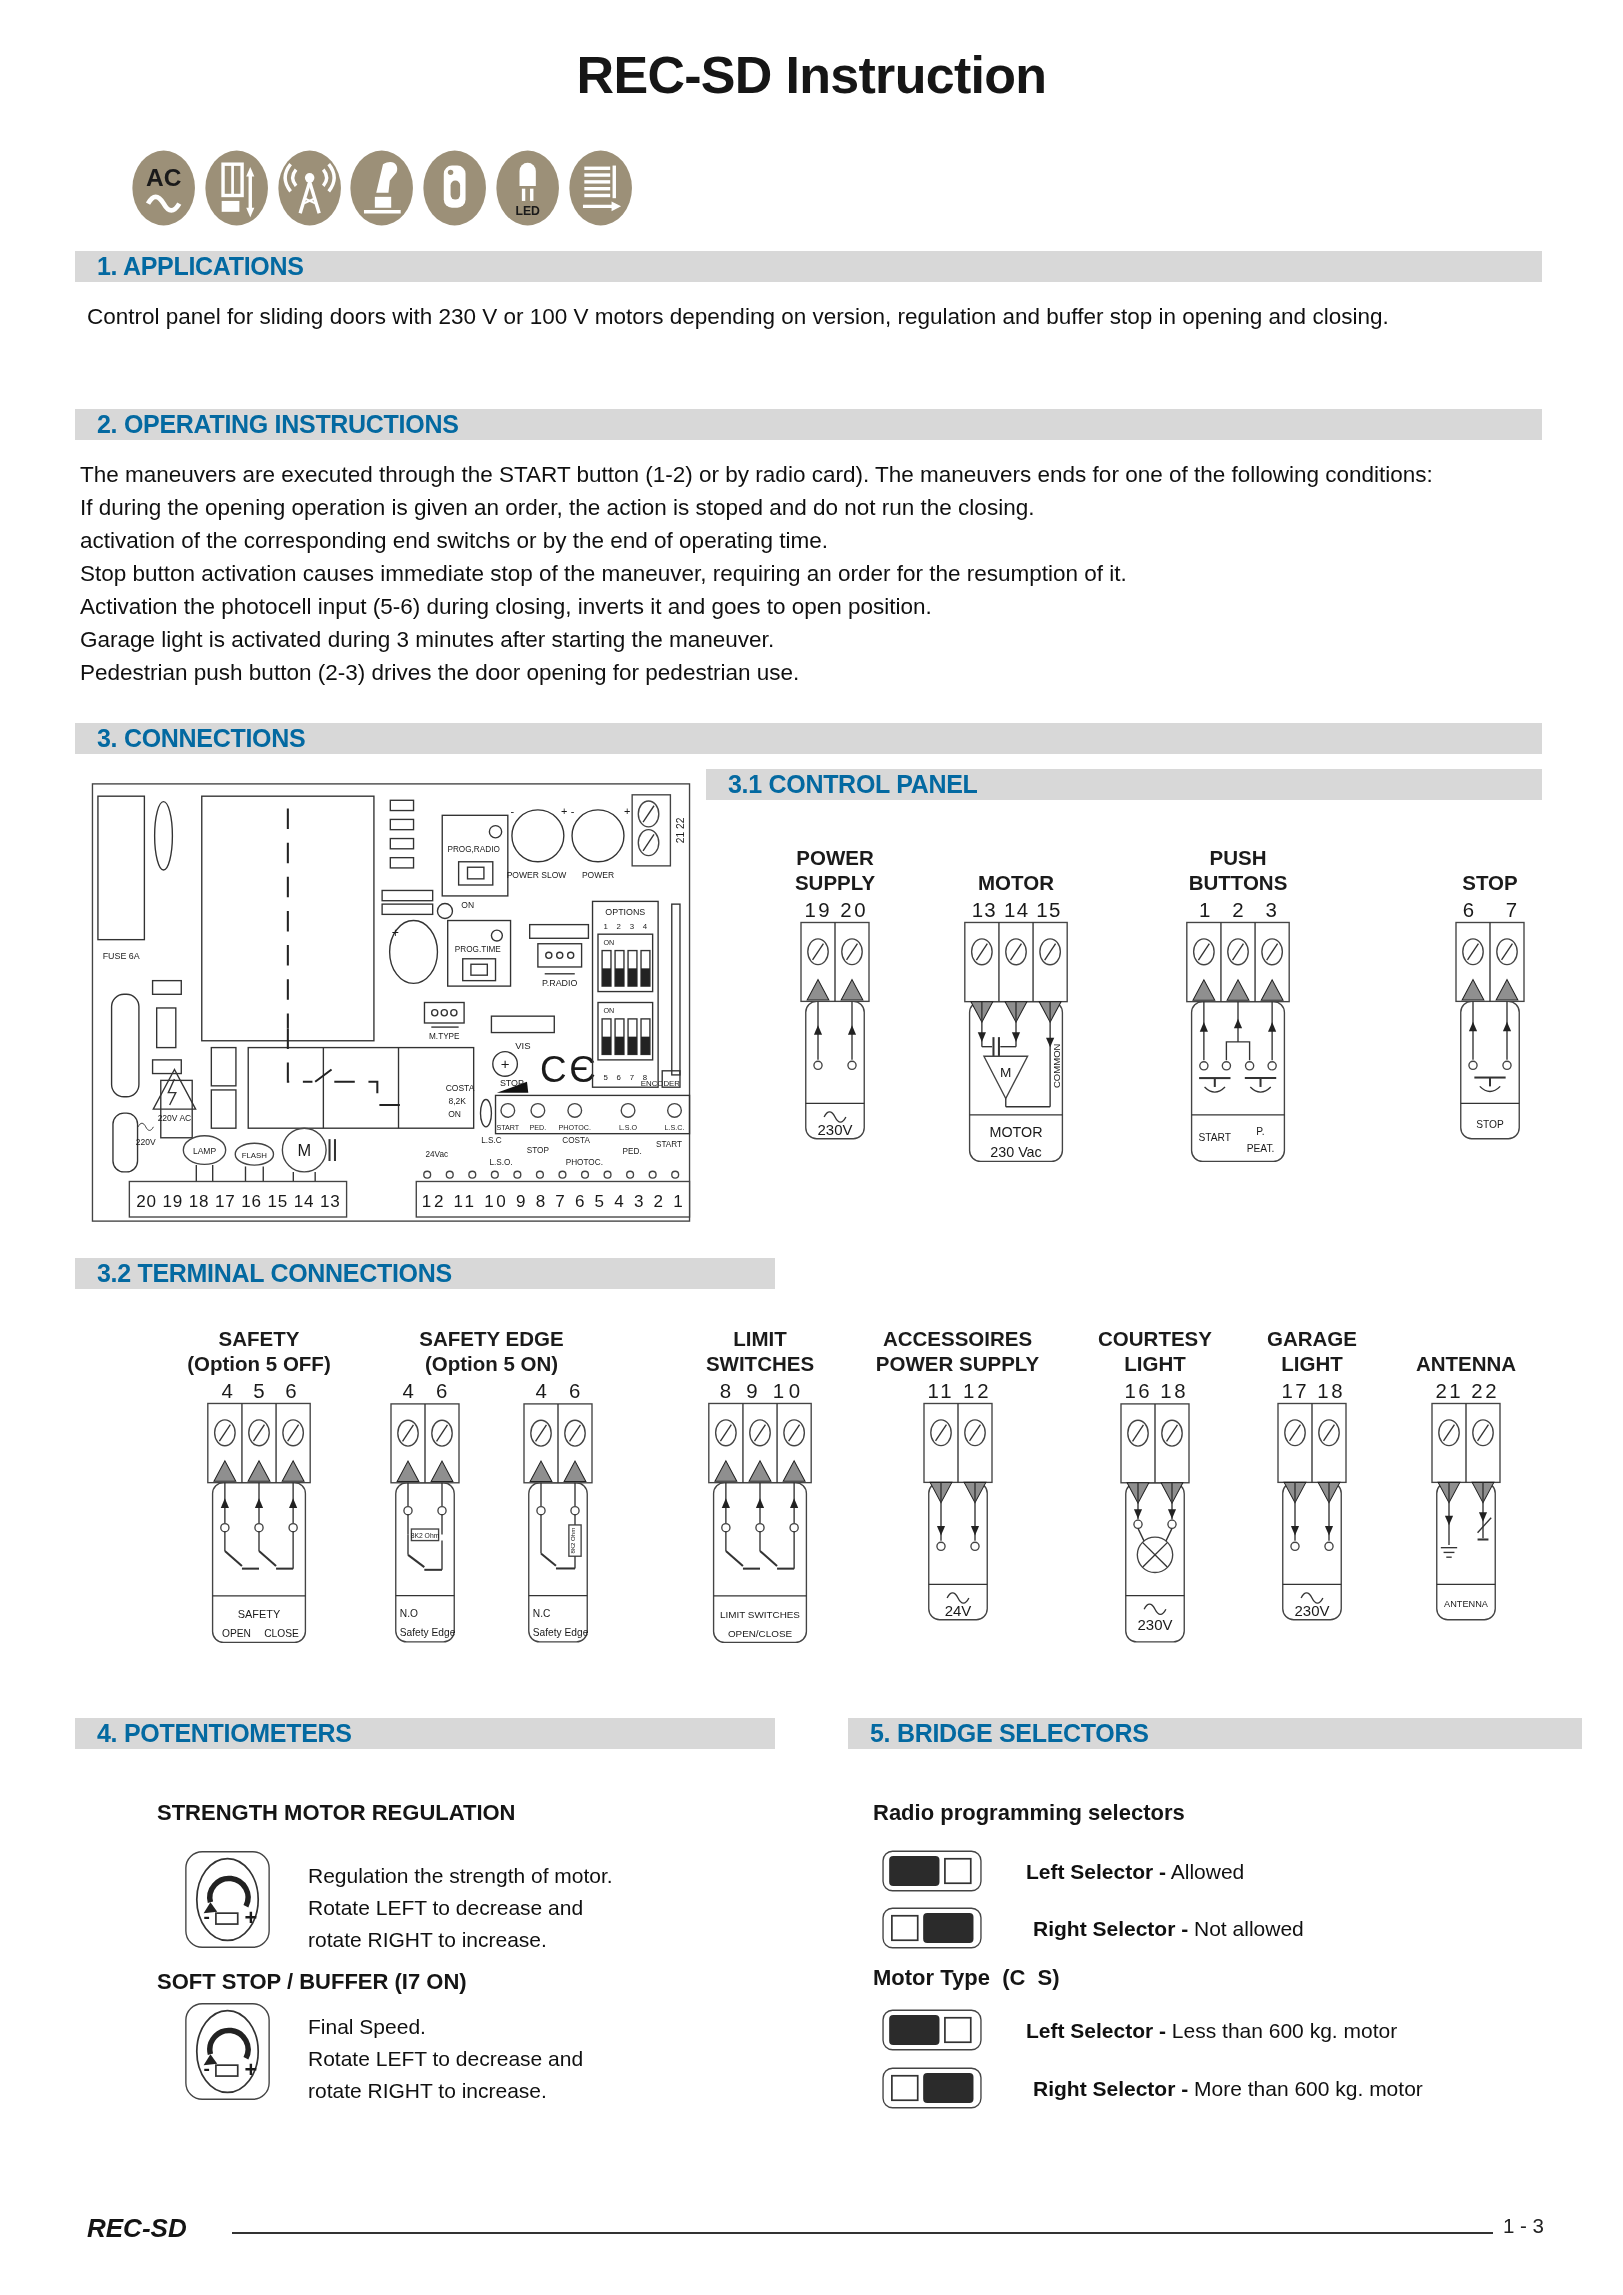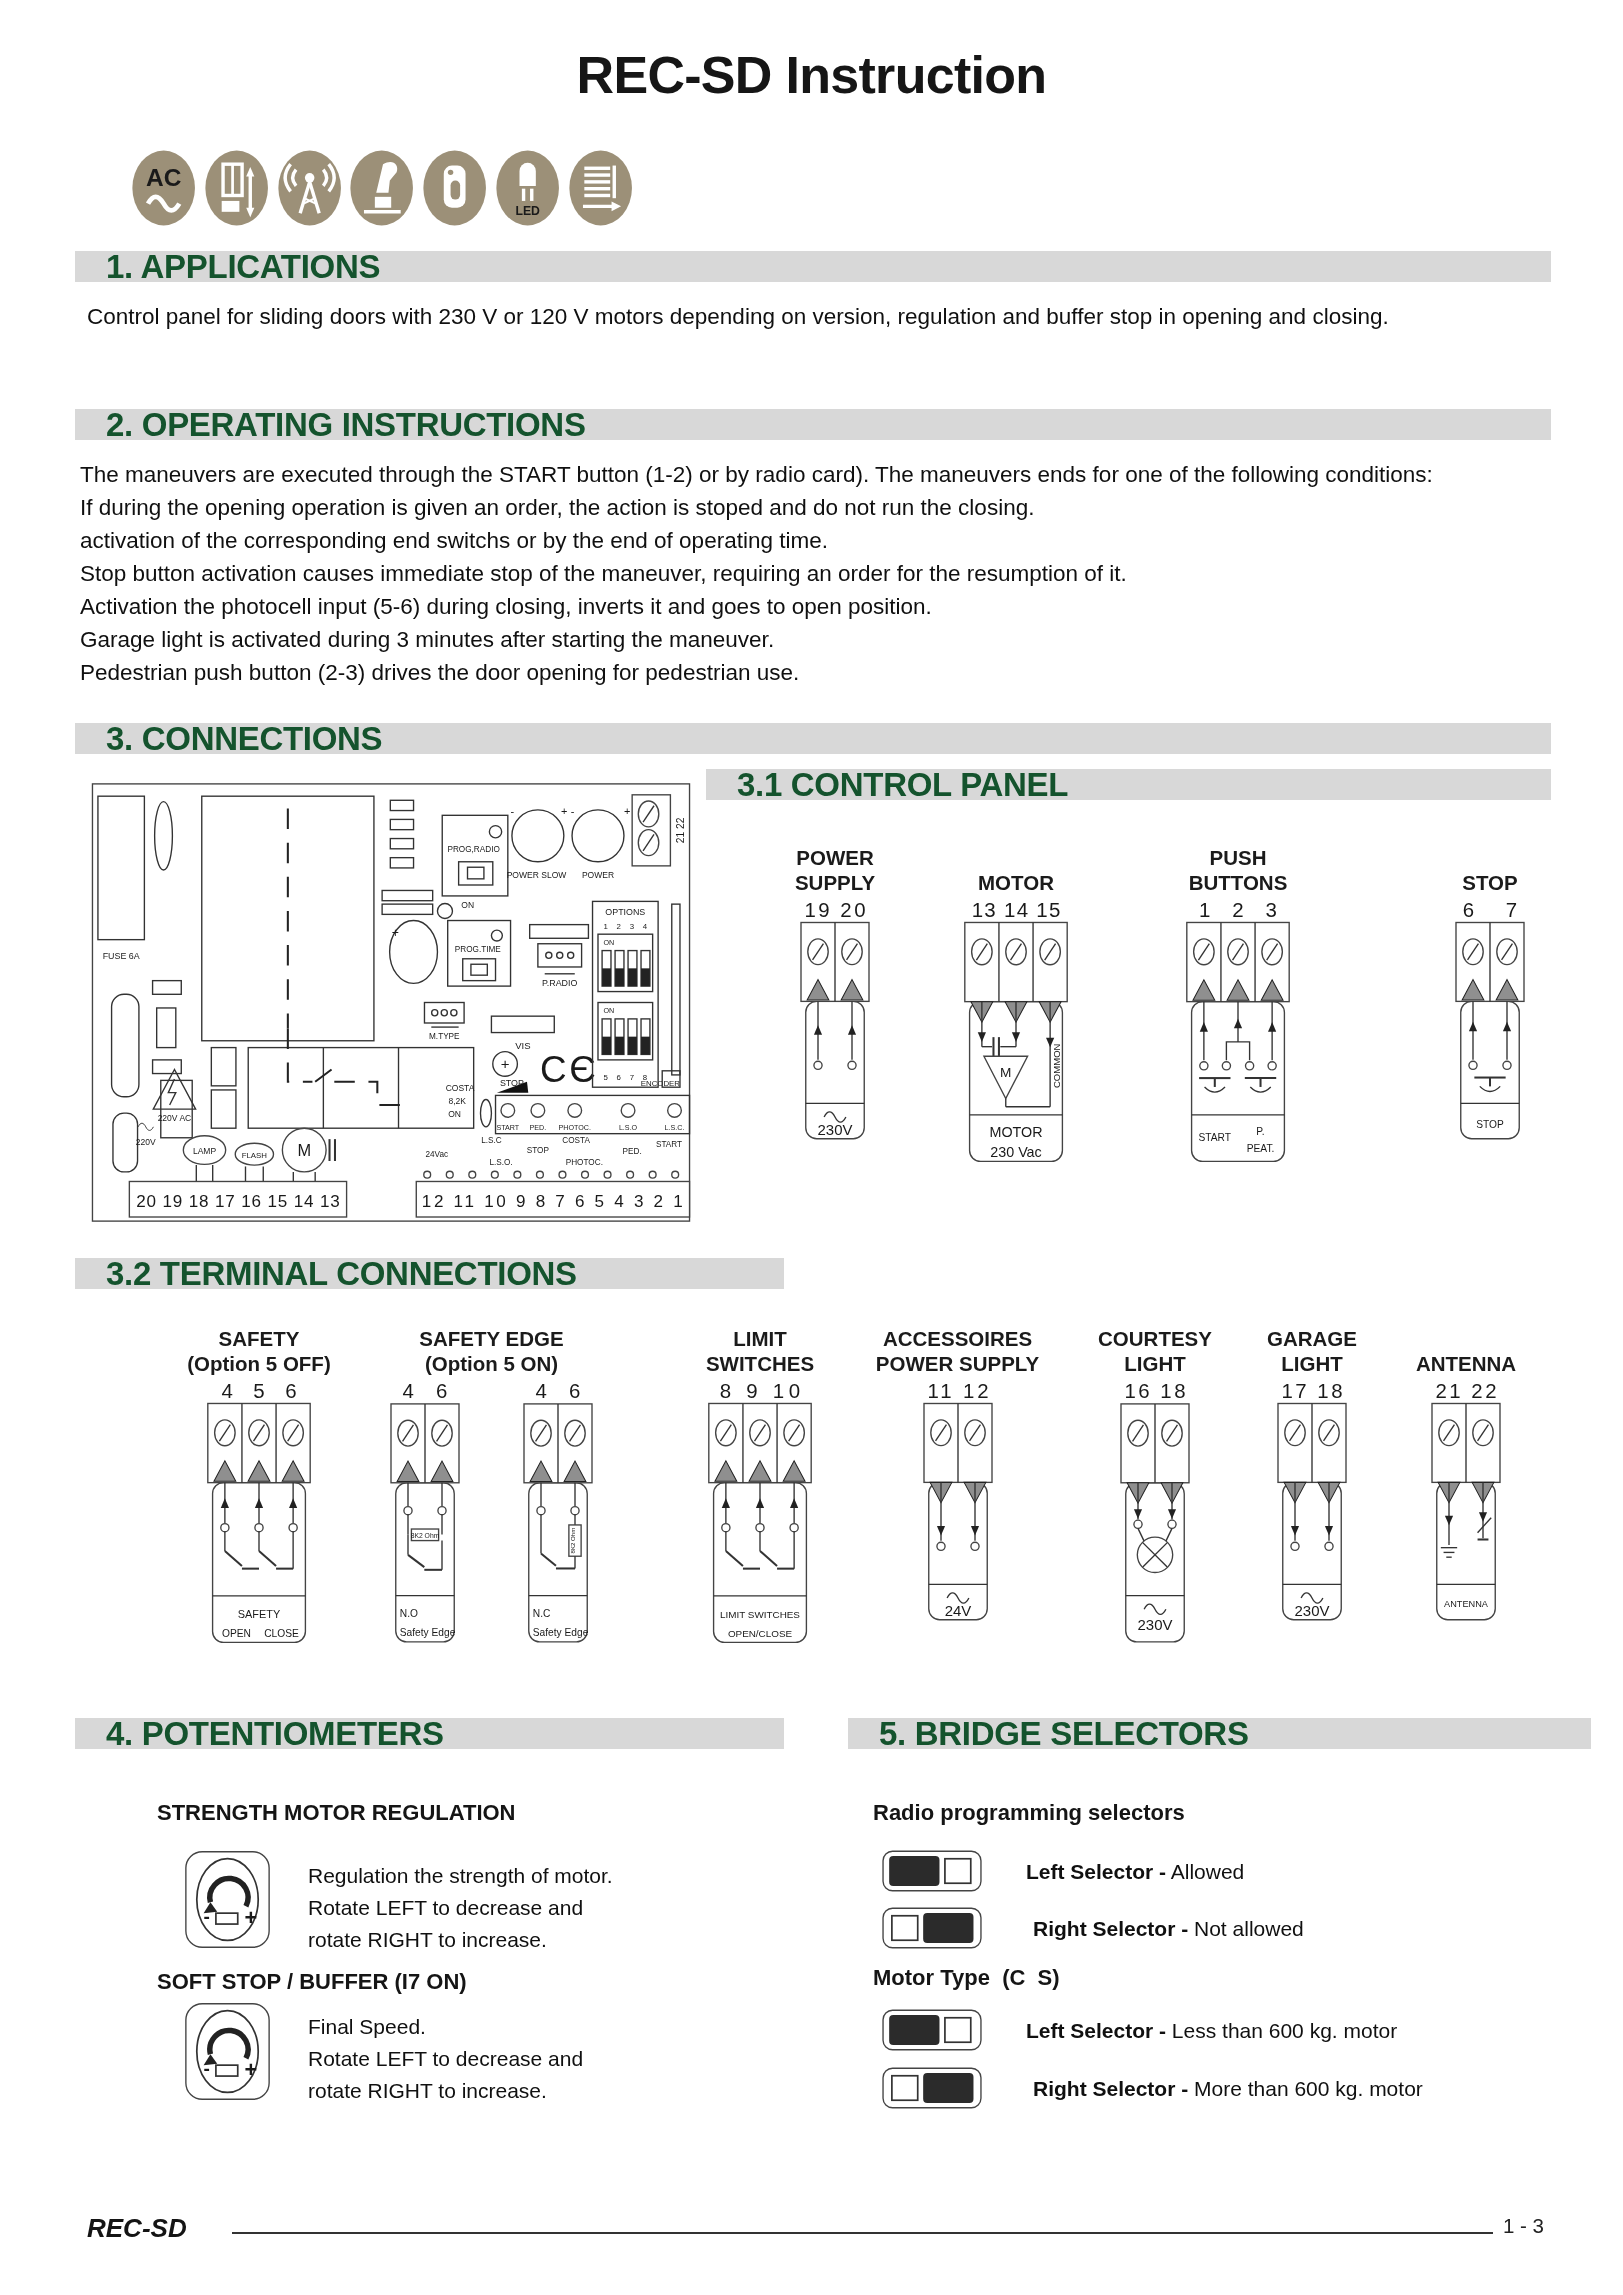--- a/index.html
+++ b/index.html
@@ -3,22 +3,22 @@
 <meta charset="utf-8">
 <style>
   html,body{margin:0;padding:0;background:#777;}
   #page{position:relative;width:1623px;height:2295px;background:#ffffff;
         font-family:"Liberation Sans",sans-serif;color:#111;overflow:hidden;}
   .abs{position:absolute;}
   #doc-title{top:45px;left:0;width:1623px;text-align:center;font-size:52px;font-weight:bold;
              letter-spacing:-0.7px;color:#161616;}
   .icon-row{top:149px;left:131px;display:flex;gap:6.8px;}
   .badge{width:66px;height:78px;}
-  .secbar{background:#d8d8d8;height:31px;line-height:31px;font-size:33px;font-weight:bold;
-          color:#14532d;padding-left:31px;letter-spacing:-0.3px;}
+  .secbar{background:#d8d8d8;height:31px;line-height:31px;font-size:25px;font-weight:bold;
+          color:#0369a1;padding-left:22px;letter-spacing:-0.3px;}
   .body-text{font-size:22.5px;line-height:33px;color:#101010;}
   .pre{white-space:pre;}
   
   .tgroup{position:absolute;display:flex;flex-direction:column;align-items:center;}
   .tgroup .gtitle{height:53px;display:flex;flex-direction:column;justify-content:flex-end;
                   align-items:center;text-align:center;font-size:20.5px;font-weight:bold;
                   line-height:24.5px;color:#1b1b1b;}
   .tgroup svg{margin-top:6.8px;}
   .duo{display:flex;gap:31px;}
   
@@ -118,21 +118,21 @@
           <line x1="24" y1="58" x2="62" y2="58"></line>
         <line x1="24" y1="68" x2="62" y2="68"></line>
           <line x1="68" y1="24" x2="68" y2="72"></line>
         <line x1="22" y1="84" x2="70" y2="84"></line>
       </g>
       <polygon points="78,84 64,77 64,91" fill="#fff"></polygon>
     </svg>
   </div>
 
   <div class="abs secbar" style="left:75px;top:251px;width:1445px;">1. APPLICATIONS</div>
-  <div class="abs body-text" style="left:87px;top:300px;width:1452px;">Control panel for sliding doors with 230 V or 120 V motors depending on version, regulation and buffer stop in opening and closing.</div>
+  <div class="abs body-text" style="left:87px;top:300px;width:1452px;">Control panel for sliding doors with 230 V or 100 V motors depending on version, regulation and buffer stop in opening and closing.</div>
 
   <div class="abs secbar" style="left:75px;top:409px;width:1445px;">2. OPERATING INSTRUCTIONS</div>
   <div class="abs body-text" style="left:80px;top:458px;width:1486px;">
     <div>The maneuvers are executed through the START button (1-2) or by radio card). The maneuvers ends for one of the following conditions:</div>
     <div>If during the opening operation is given an order, the action is stoped and do not run the closing.</div>
     <div>activation of the corresponding end switchs or by the end of operating time.</div>
     <div>Stop button activation causes immediate stop of the maneuver, requiring an order for the resumption of it.</div>
     <div>Activation  the photocell input (5-6) during closing, inverts it and goes to open position.</div>
     <div>Garage light is activated during 3 minutes after starting the maneuver.</div>
     <div>Pedestrian push button (2-3) drives the door opening for pedestrian use.</div>

